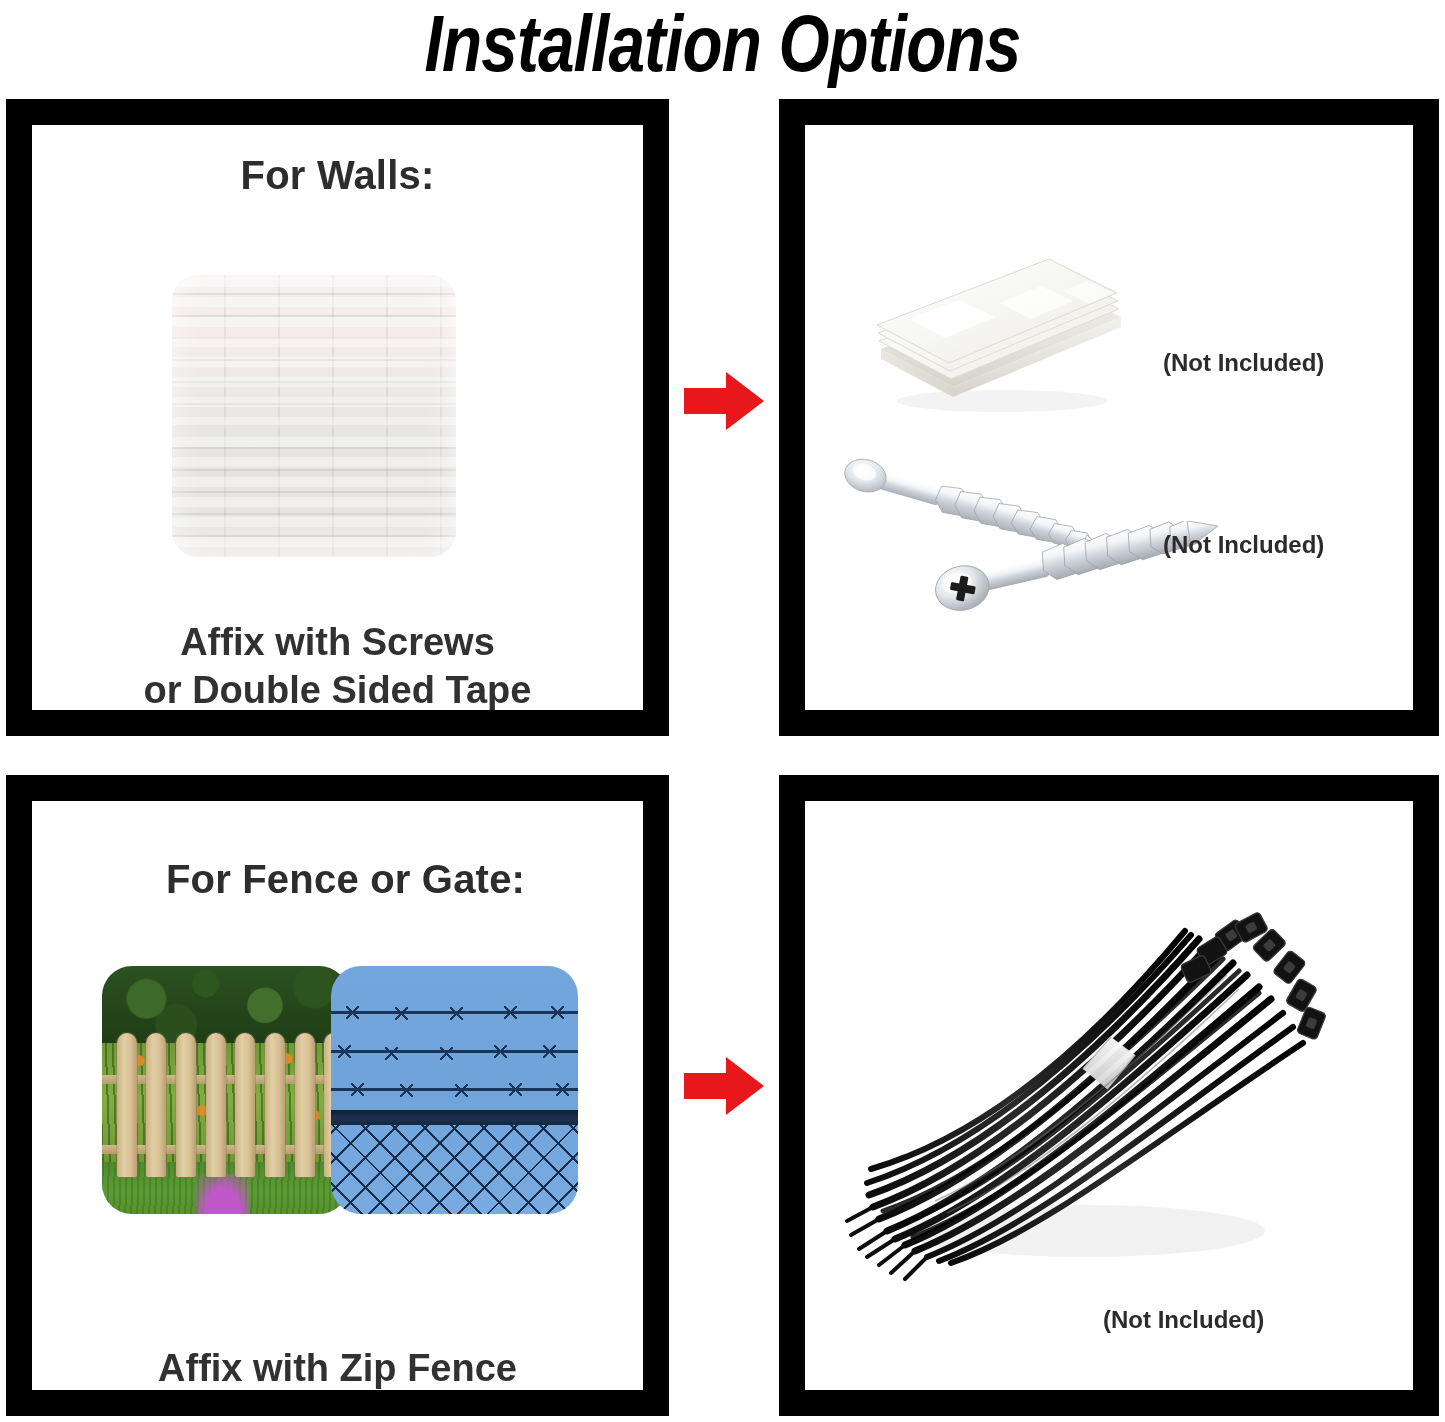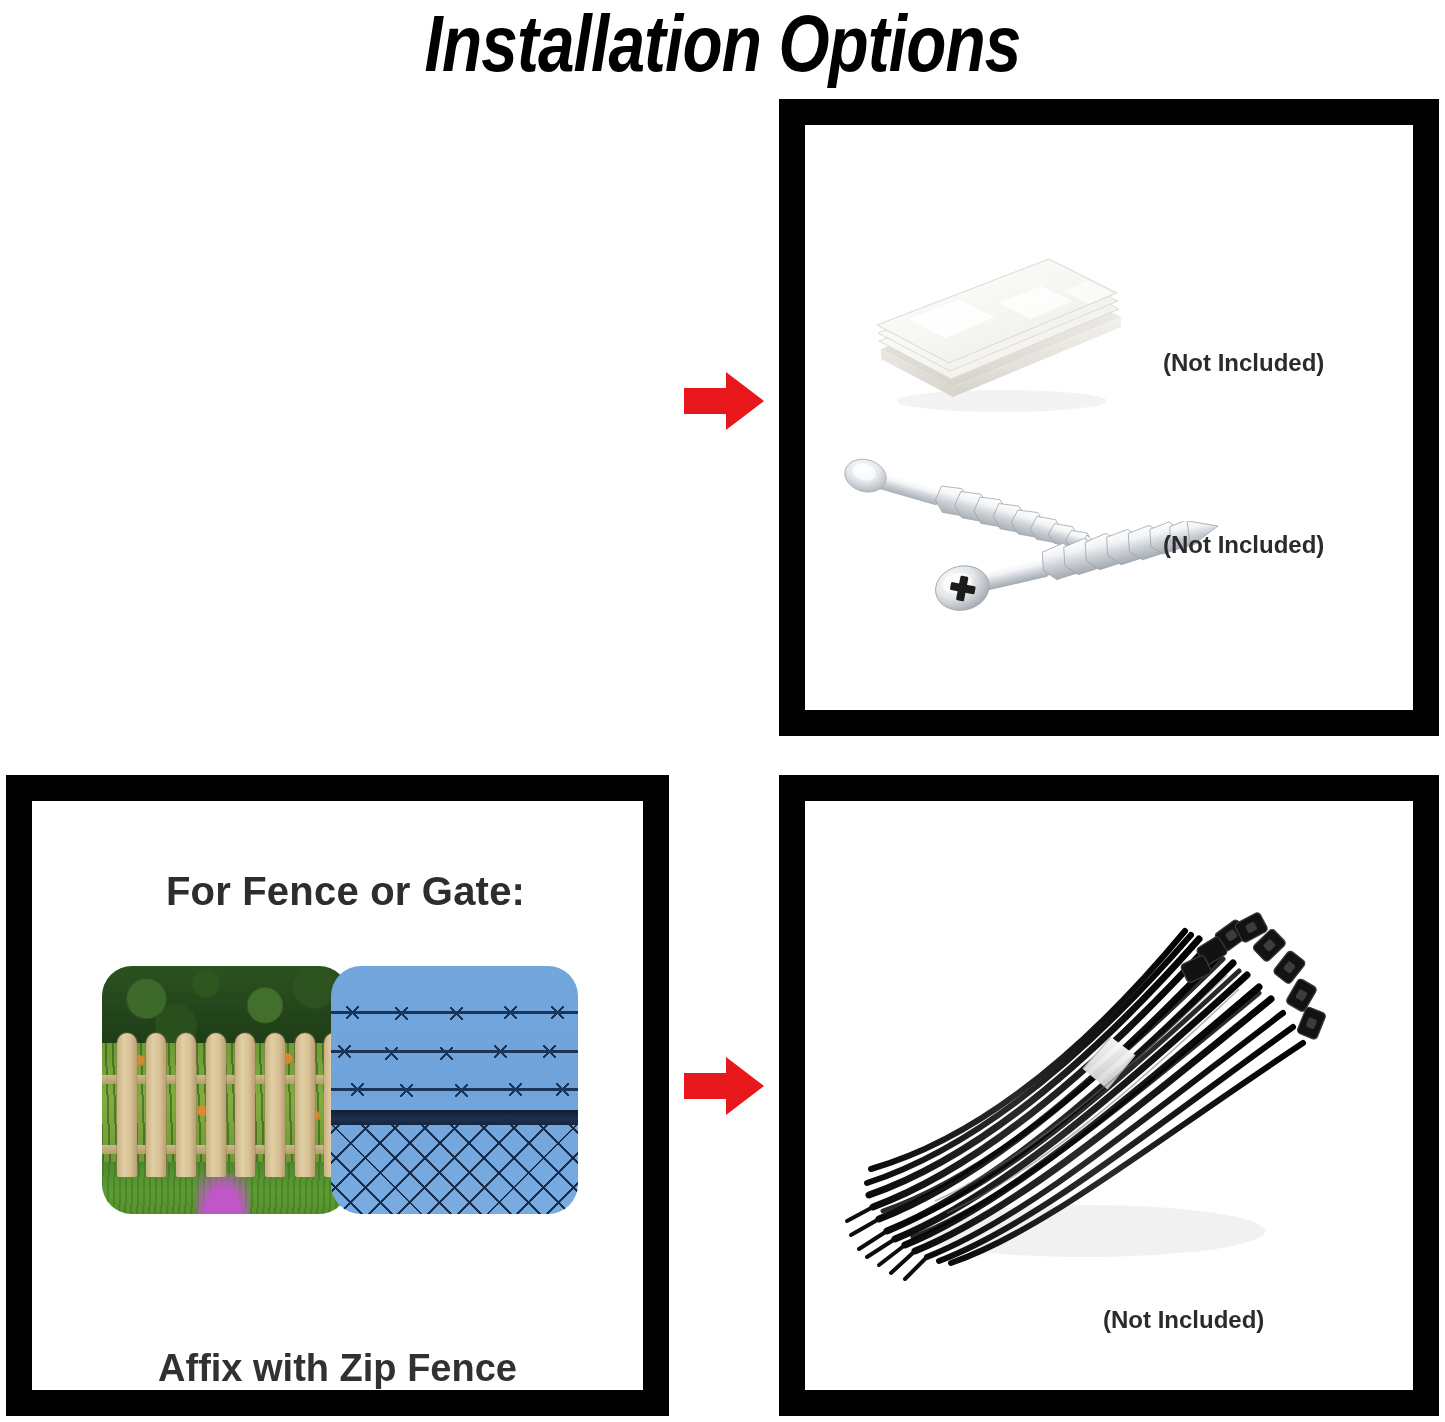--- a/index.html
+++ b/index.html
@@ -63,21 +63,21 @@
     width: 100%;
     text-align: center;
     font-family: "Liberation Sans Narrow", "Liberation Sans", sans-serif;
     font-size: 40px;
     font-weight: 700;
     color: #2d2d2d;
     letter-spacing: 0.2px;
     white-space: nowrap;
   }
   #heading-walls  { top: 28px; }
-  #heading-fence  { top: 68px; padding-left: 16px; }
+  #heading-fence  { top: 56px; padding-left: 16px; }
 
   .caption-line {
     position: absolute;
     width: 100%;
     text-align: center;
     font-family: "Liberation Sans Narrow", "Liberation Sans", sans-serif;
     font-size: 38px;
     font-weight: 700;
     color: #313131;
     white-space: nowrap;
@@ -255,20 +255,31 @@
     width: 500px; height: 400px;
   }
 </style>
 </head>
 <body>
 
 <div id="page">
 
   <div id="title">Installation Options</div>
 
+  <div class="panel" id="panel-walls">
+    <div class="panel-inner">
+
+      <div class="panel-heading" id="heading-walls">For Walls:</div>
+
+      <div id="brick-wall"></div>
+
+      <div class="caption-line" id="caption-walls-1">Affix with Screws</div>
+      <div class="caption-line" id="caption-walls-2">or Double Sided Tape</div>
+    </div>
+  </div>
 
   <svg class="red-arrow" id="arrow-top" viewBox="0 0 80 58">
     <polygon points="0,16 42,16 42,0 80,29 42,58 42,42 0,42" fill="#E8171C"></polygon>
   </svg>
 
   <div class="panel" id="panel-wall-hw">
     <div class="panel-inner">
 
       <svg id="tape-stack" viewBox="0 0 260 175">
         <defs>

